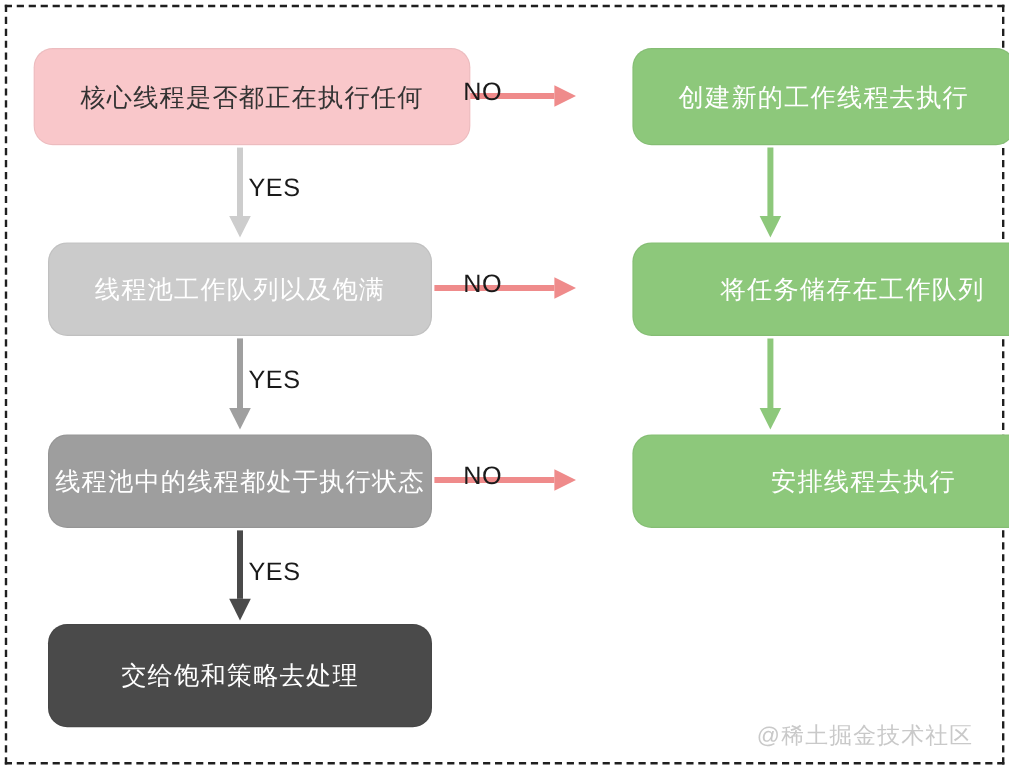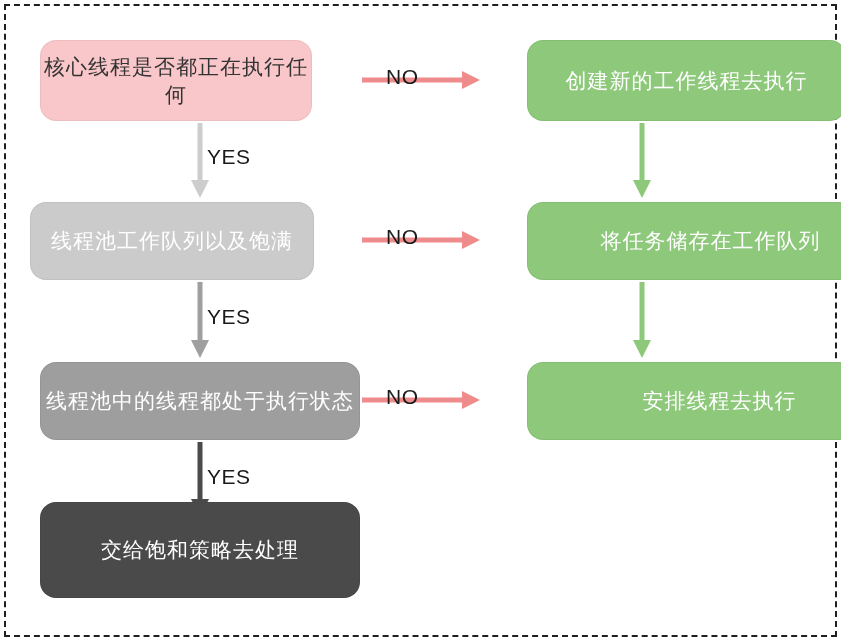--- a/index.html
+++ b/index.html
@@ -28,27 +28,27 @@
     letter-spacing: 1px;
     box-shadow: inset 0 0 0 1px rgba(0,0,0,0.05);
     text-align: center;
   }
   .node.pink      { background: var(--node_pink);      color: var(--pink_text); }
   .node.green     { background: var(--node_green);     color: var(--white_text); margin-left: 44px; }
   .node.lightgray { background: var(--node_lightgray); color: var(--white_text); }
   .node.gray      { background: var(--node_gray);      color: var(--white_text); }
   .node.dark      { background: var(--node_dark);      color: var(--white_text); }
 
-  #n1 { left: 40px;  top: 40px;  width: 272px; height: 81px; }
+  #n1 { left: 28px;  top: 40px;  width: 364px; height: 81px; }
   #n2 { left: 483px; top: 40px;  width: 319px; height: 81px; }
-  #n3 { left: 30px;  top: 202px; width: 284px; height: 78px; }
+  #n3 { left: 40px;  top: 202px; width: 320px; height: 78px; }
   #n4 { left: 483px; top: 202px; width: 319px; height: 78px; padding-left: 24px; }
   #n5 { left: 40px;  top: 362px; width: 320px; height: 78px; }
   #n6 { left: 483px; top: 362px; width: 385px; height: 78px; }
-  #n7 { left: 40px;  top: 502px; width: 320px; height: 96px; }
+  #n7 { left: 40px;  top: 520px; width: 320px; height: 86px; }
 
   svg.edges { position: absolute; left: 0; top: 0; }
   svg.edges line { stroke-width: 5; }
   .e.red line        { stroke: var(--arrow_red); }
   .e.red polygon     { fill:   var(--arrow_red); }
   .e.lgray line      { stroke: var(--arrow_lightgray); }
   .e.lgray polygon   { fill:   var(--arrow_lightgray); }
   .e.mgray line      { stroke: var(--arrow_gray); }
   .e.mgray polygon   { fill:   var(--arrow_gray); }
   .e.dark line       { stroke: var(--arrow_dark); }
@@ -129,13 +129,14 @@
   <div id="n6" class="node green">安排线程去执行</div>
   <div id="n7" class="node dark">交给饱和策略去处理</div>
 
   <span id="lbl-no-1" class="edge-label">NO</span>
   <span id="lbl-yes-1" class="edge-label">YES</span>
   <span id="lbl-no-2" class="edge-label">NO</span>
   <span id="lbl-yes-2" class="edge-label">YES</span>
   <span id="lbl-no-3" class="edge-label">NO</span>
   <span id="lbl-yes-3" class="edge-label">YES</span>
 
+  <span class="watermark">@稀土掘金技术社区</span>
 </div>
 
 </body></html>

